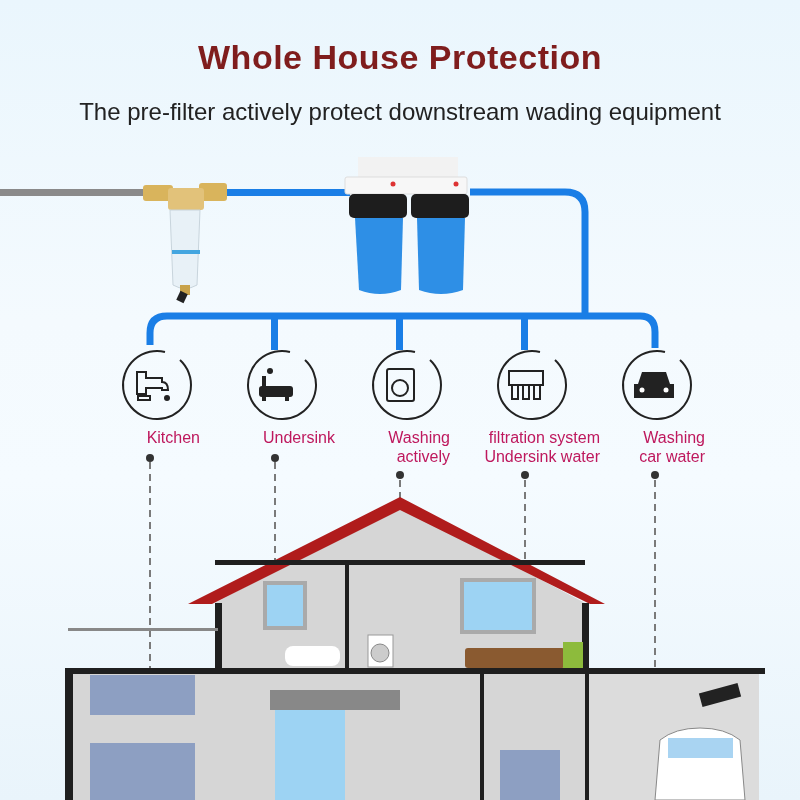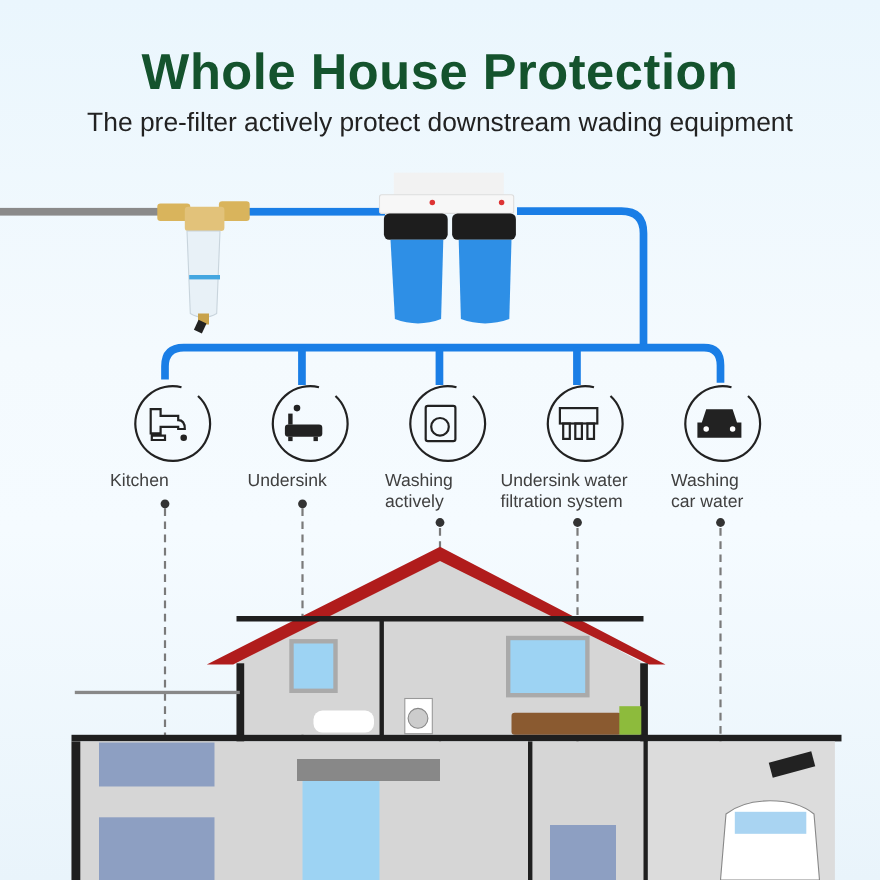--- a/index.html
+++ b/index.html
@@ -1,24 +1,24 @@
 <!DOCTYPE html>
 <html><head>
 <meta charset="utf-8">
 <style>
   html,body{margin:0;padding:0;}
   body{width:800px;height:800px;overflow:hidden;position:relative;
     background:linear-gradient(180deg,#eaf6fd 0%,#f4fafe 40%,#f5fbff 60%,#e9f4fb 100%);
     font-family:"Liberation Sans","DejaVu Sans",sans-serif;}
   .title{position:absolute;left:0;top:38px;width:800px;text-align:center;
-    font-size:46px;font-weight:bold;color:#14532d;letter-spacing:0.5px;}
+    font-size:34px;font-weight:bold;color:#7f1d1d;letter-spacing:0.5px;}
   .subtitle{position:absolute;left:0;top:98px;width:800px;text-align:center;
     font-size:24px;color:#222;}
   svg.scene{position:absolute;left:0;top:0;}
-  .label{position:absolute;text-align:left;font-size:16px;color:#404040;line-height:19px;}
+  .label{position:absolute;text-align:right;font-size:16px;color:#be185d;line-height:19px;}
 </style>
 </head>
 <body>
 
 <div class="title">Whole House Protection</div>
 <div class="subtitle">The pre-filter actively protect downstream wading equipment</div>
 
 <svg class="scene" width="800" height="800" viewBox="0 0 800 800">
 
   <g>
@@ -136,19 +136,19 @@
   <div>Kitchen</div>
 </div>
 <div class="label" style="left:225px;top:428px;width:110px;">
   <div>Undersink</div>
 </div>
 <div class="label" style="left:350px;top:428px;width:100px;">
   <div>Washing</div>
   <div>actively</div>
 </div>
 <div class="label" style="left:455px;top:428px;width:145px;">
+  <div>filtration system</div>
   <div>Undersink water</div>
-  <div>filtration system</div>
 </div>
 <div class="label" style="left:610px;top:428px;width:95px;">
   <div>Washing</div>
   <div>car water</div>
 </div>
 
 </body></html>

